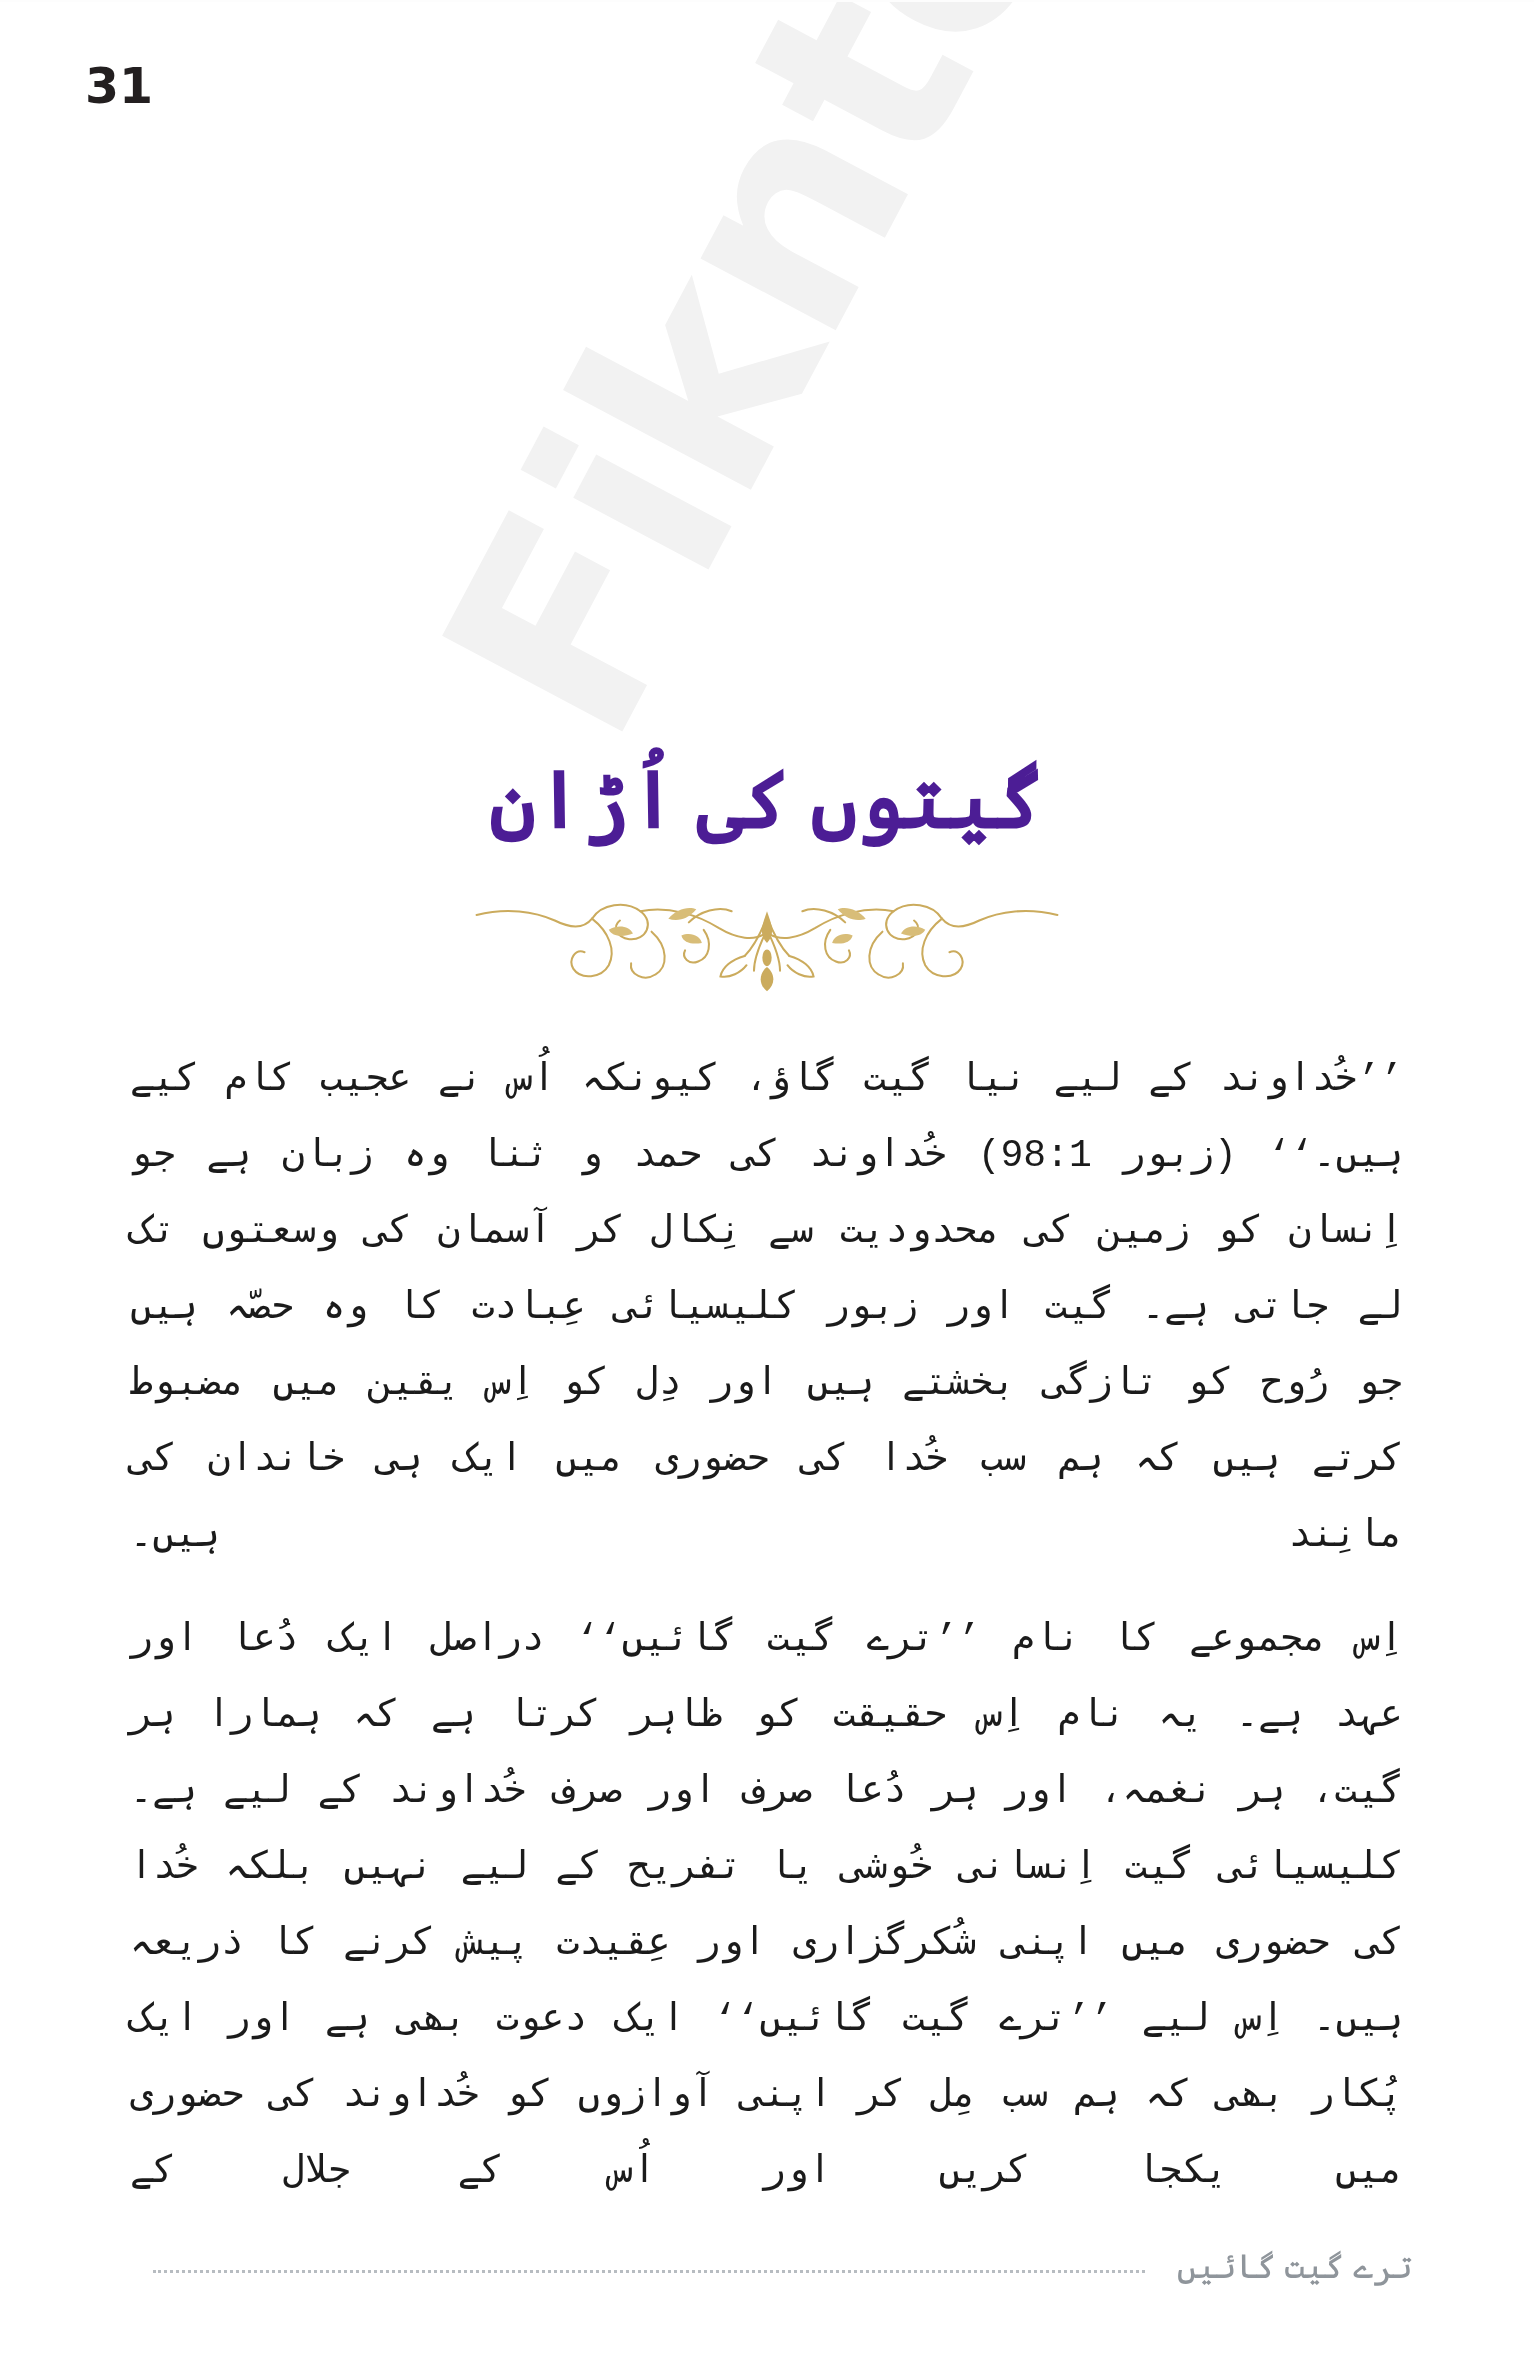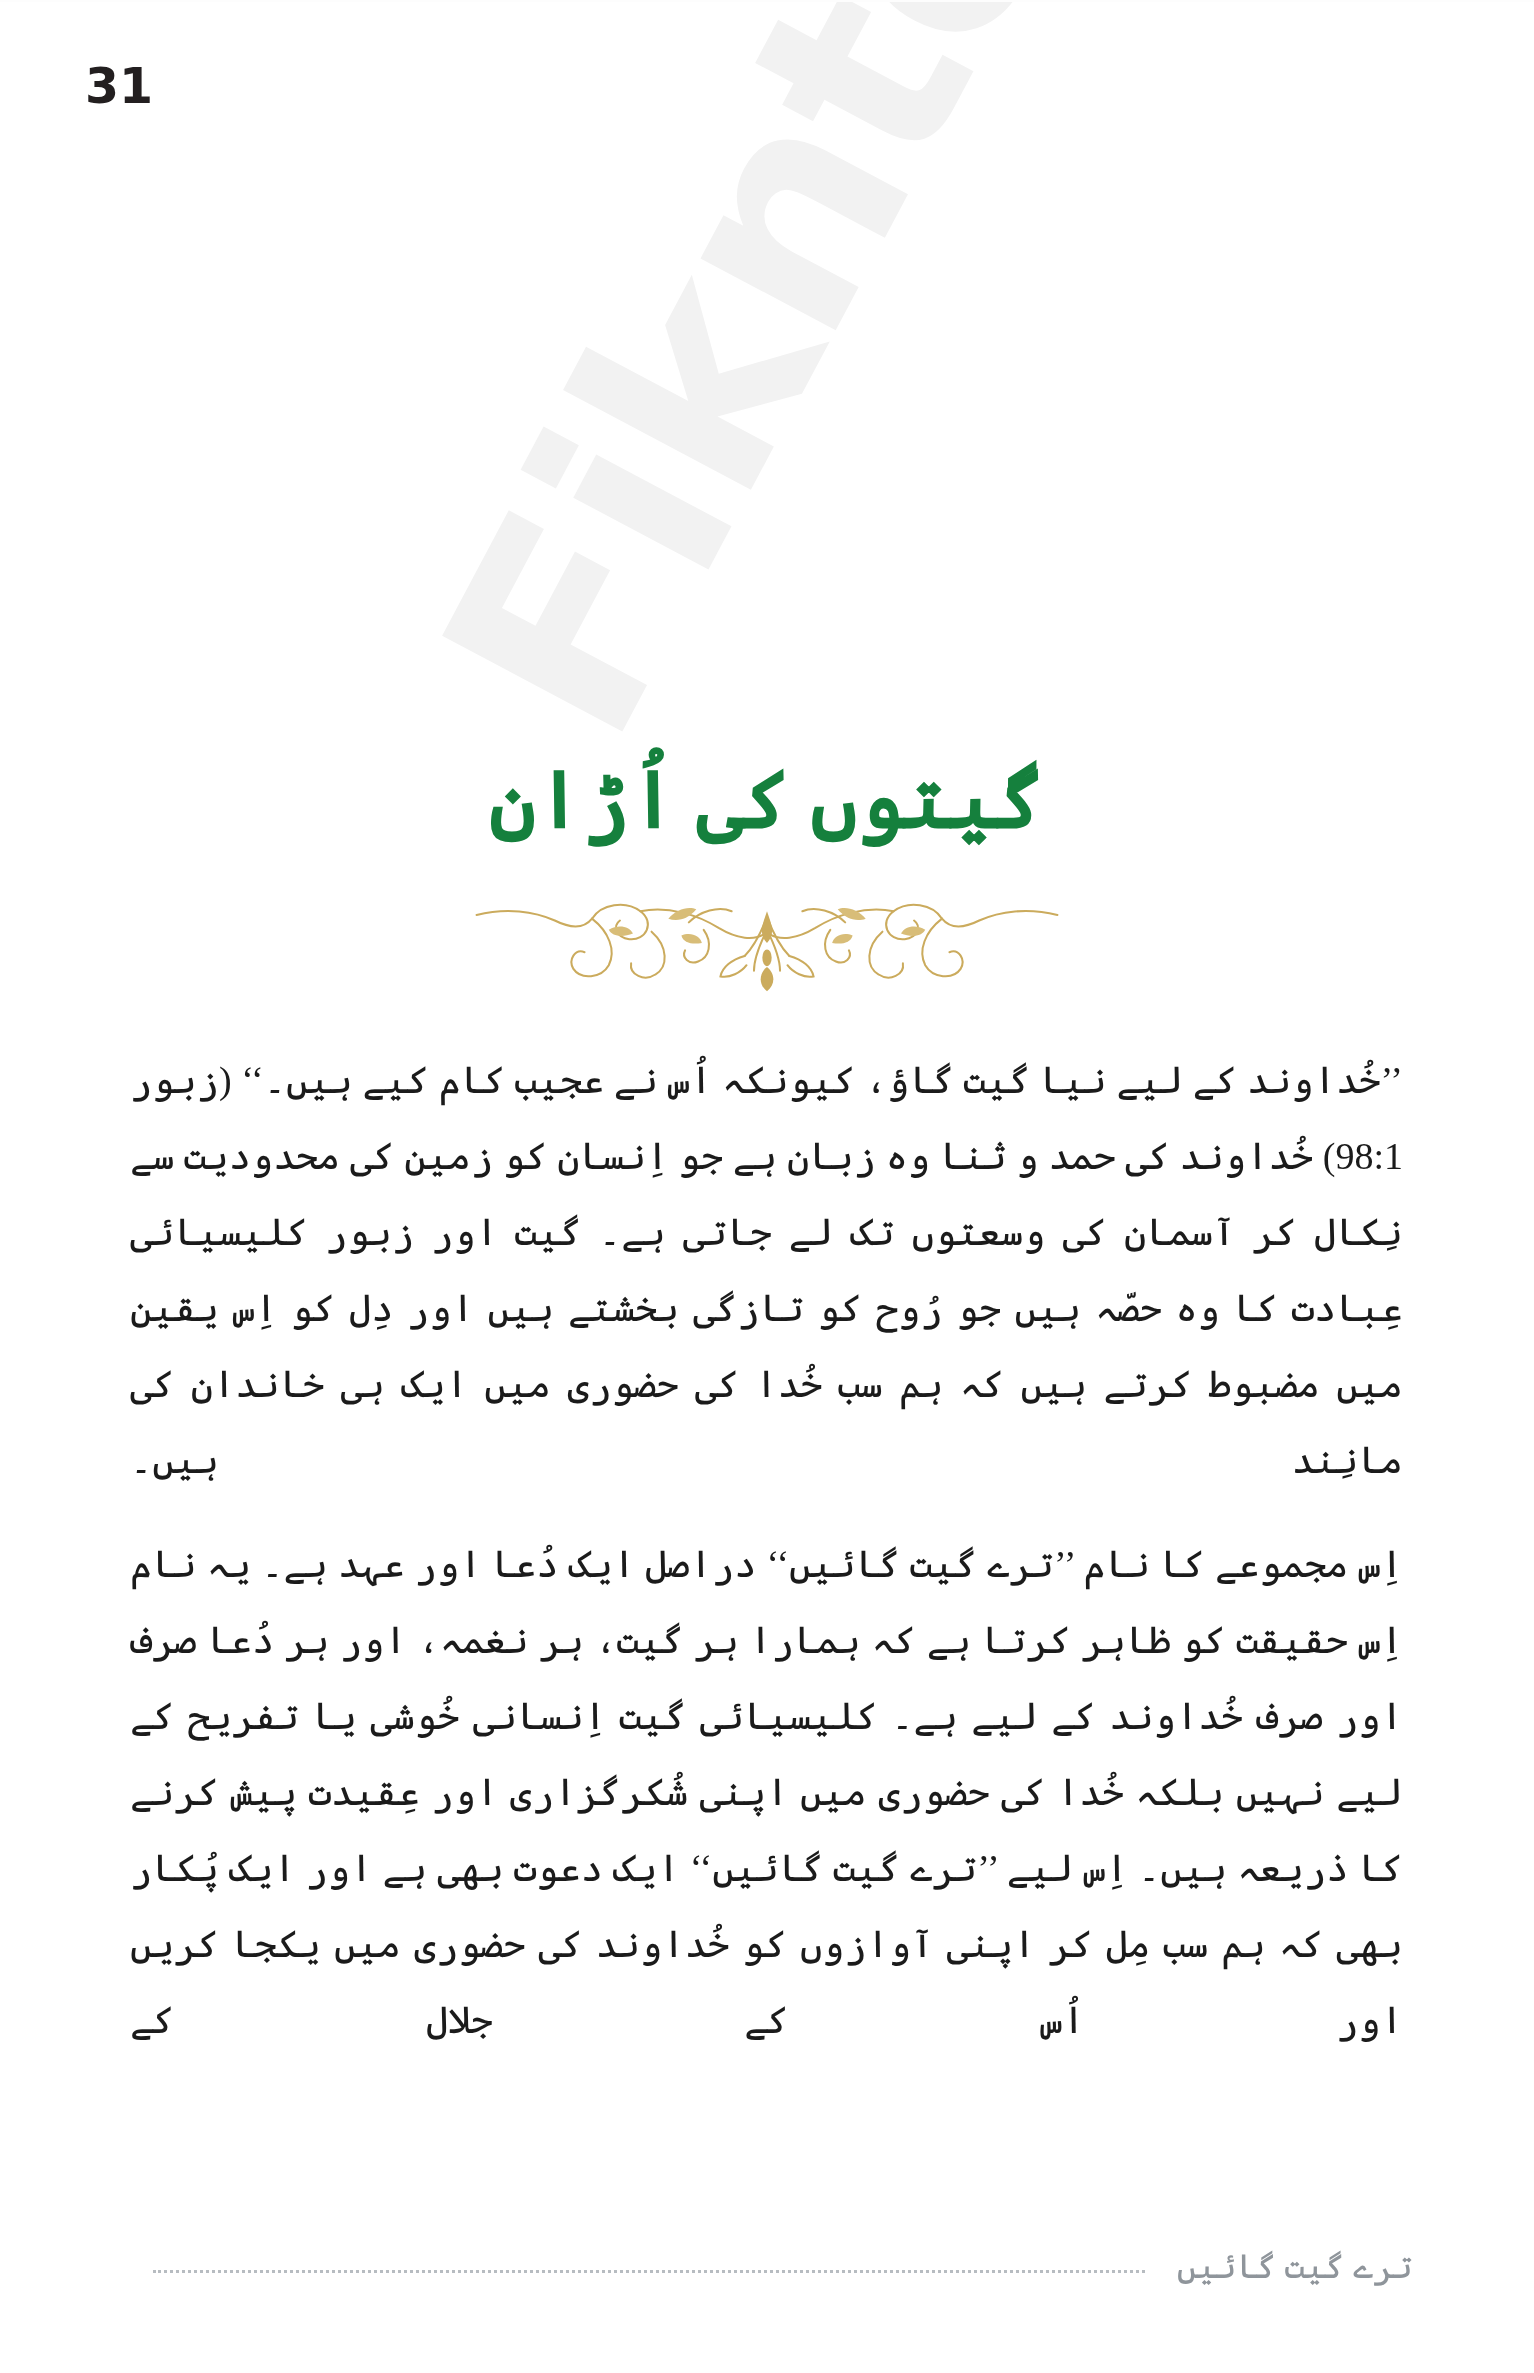--- a/index.html
+++ b/index.html
@@ -66,21 +66,21 @@
     width: 1534px;
     z-index: 2;
   }
 
   .chapter-title {
     position: absolute;
     left: 0;
     top: 692px;
     width: 1534px;
     text-align: center;
-    color: #15803d;
+    color: #4c1d95;
     font-size: 80px;
     line-height: 1.35;
     font-weight: 600;
     font-family: "Liberation Serif", "DejaVu Serif", serif;
     direction: rtl;
     white-space: nowrap;
   }
 
   
   .ornament {
@@ -104,20 +104,21 @@
     text-align-last: justify;
     font-size: 38px;
     line-height: 76px;
     color: #1b1b1b;
     font-family: "Liberation Serif", "DejaVu Serif", serif;
   }
   .para {
     margin: 0 0 28px 0;
     text-align: justify;
     text-align-last: justify;
+    font-family: Liberation Mono, monospace;
   }
   .para.last-free {
     text-align-last: justify;
   }
 
   
   .footer {
     position: absolute;
     left: 121px;
     right: 121px;

